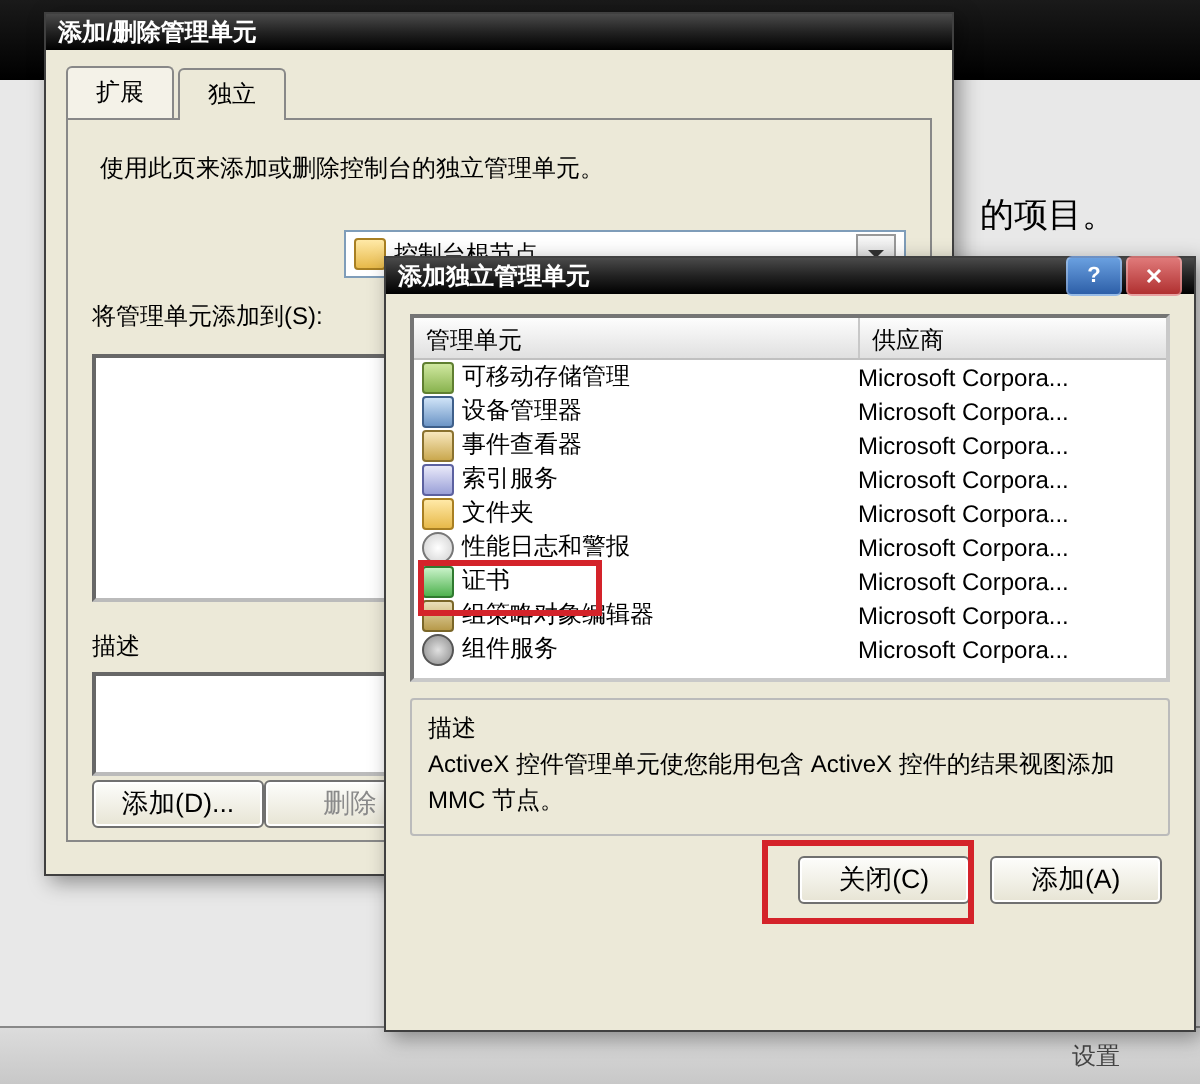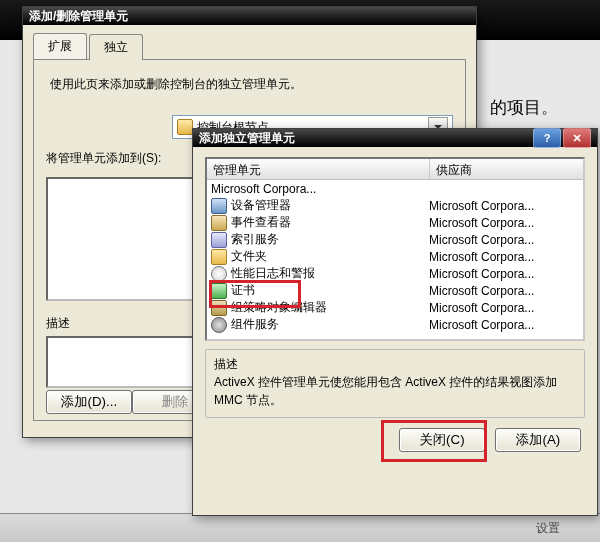--- a/index.html
+++ b/index.html
@@ -234,20 +234,24 @@
     </div>
     <div class="client">
 
       <div class="grid" style="position:relative">
         <div class="grid-head">
           <div class="col1">管理单元</div>
           <div class="col2">供应商</div>
         </div>
         <div class="grid-rows" id="grid-rows">
             <div class="grid-row">
+              <div class="c1">
+                <span class="ico drive"></span>
+                <span>可移动存储管理</span>
+              </div>
               <div class="c2">Microsoft Corpora...</div>
             </div>
             <div class="grid-row">
               <div class="c1">
                 <span class="ico pc"></span>
                 <span>设备管理器</span>
               </div>
               <div class="c2">Microsoft Corpora...</div>
             </div>
             <div class="grid-row">

